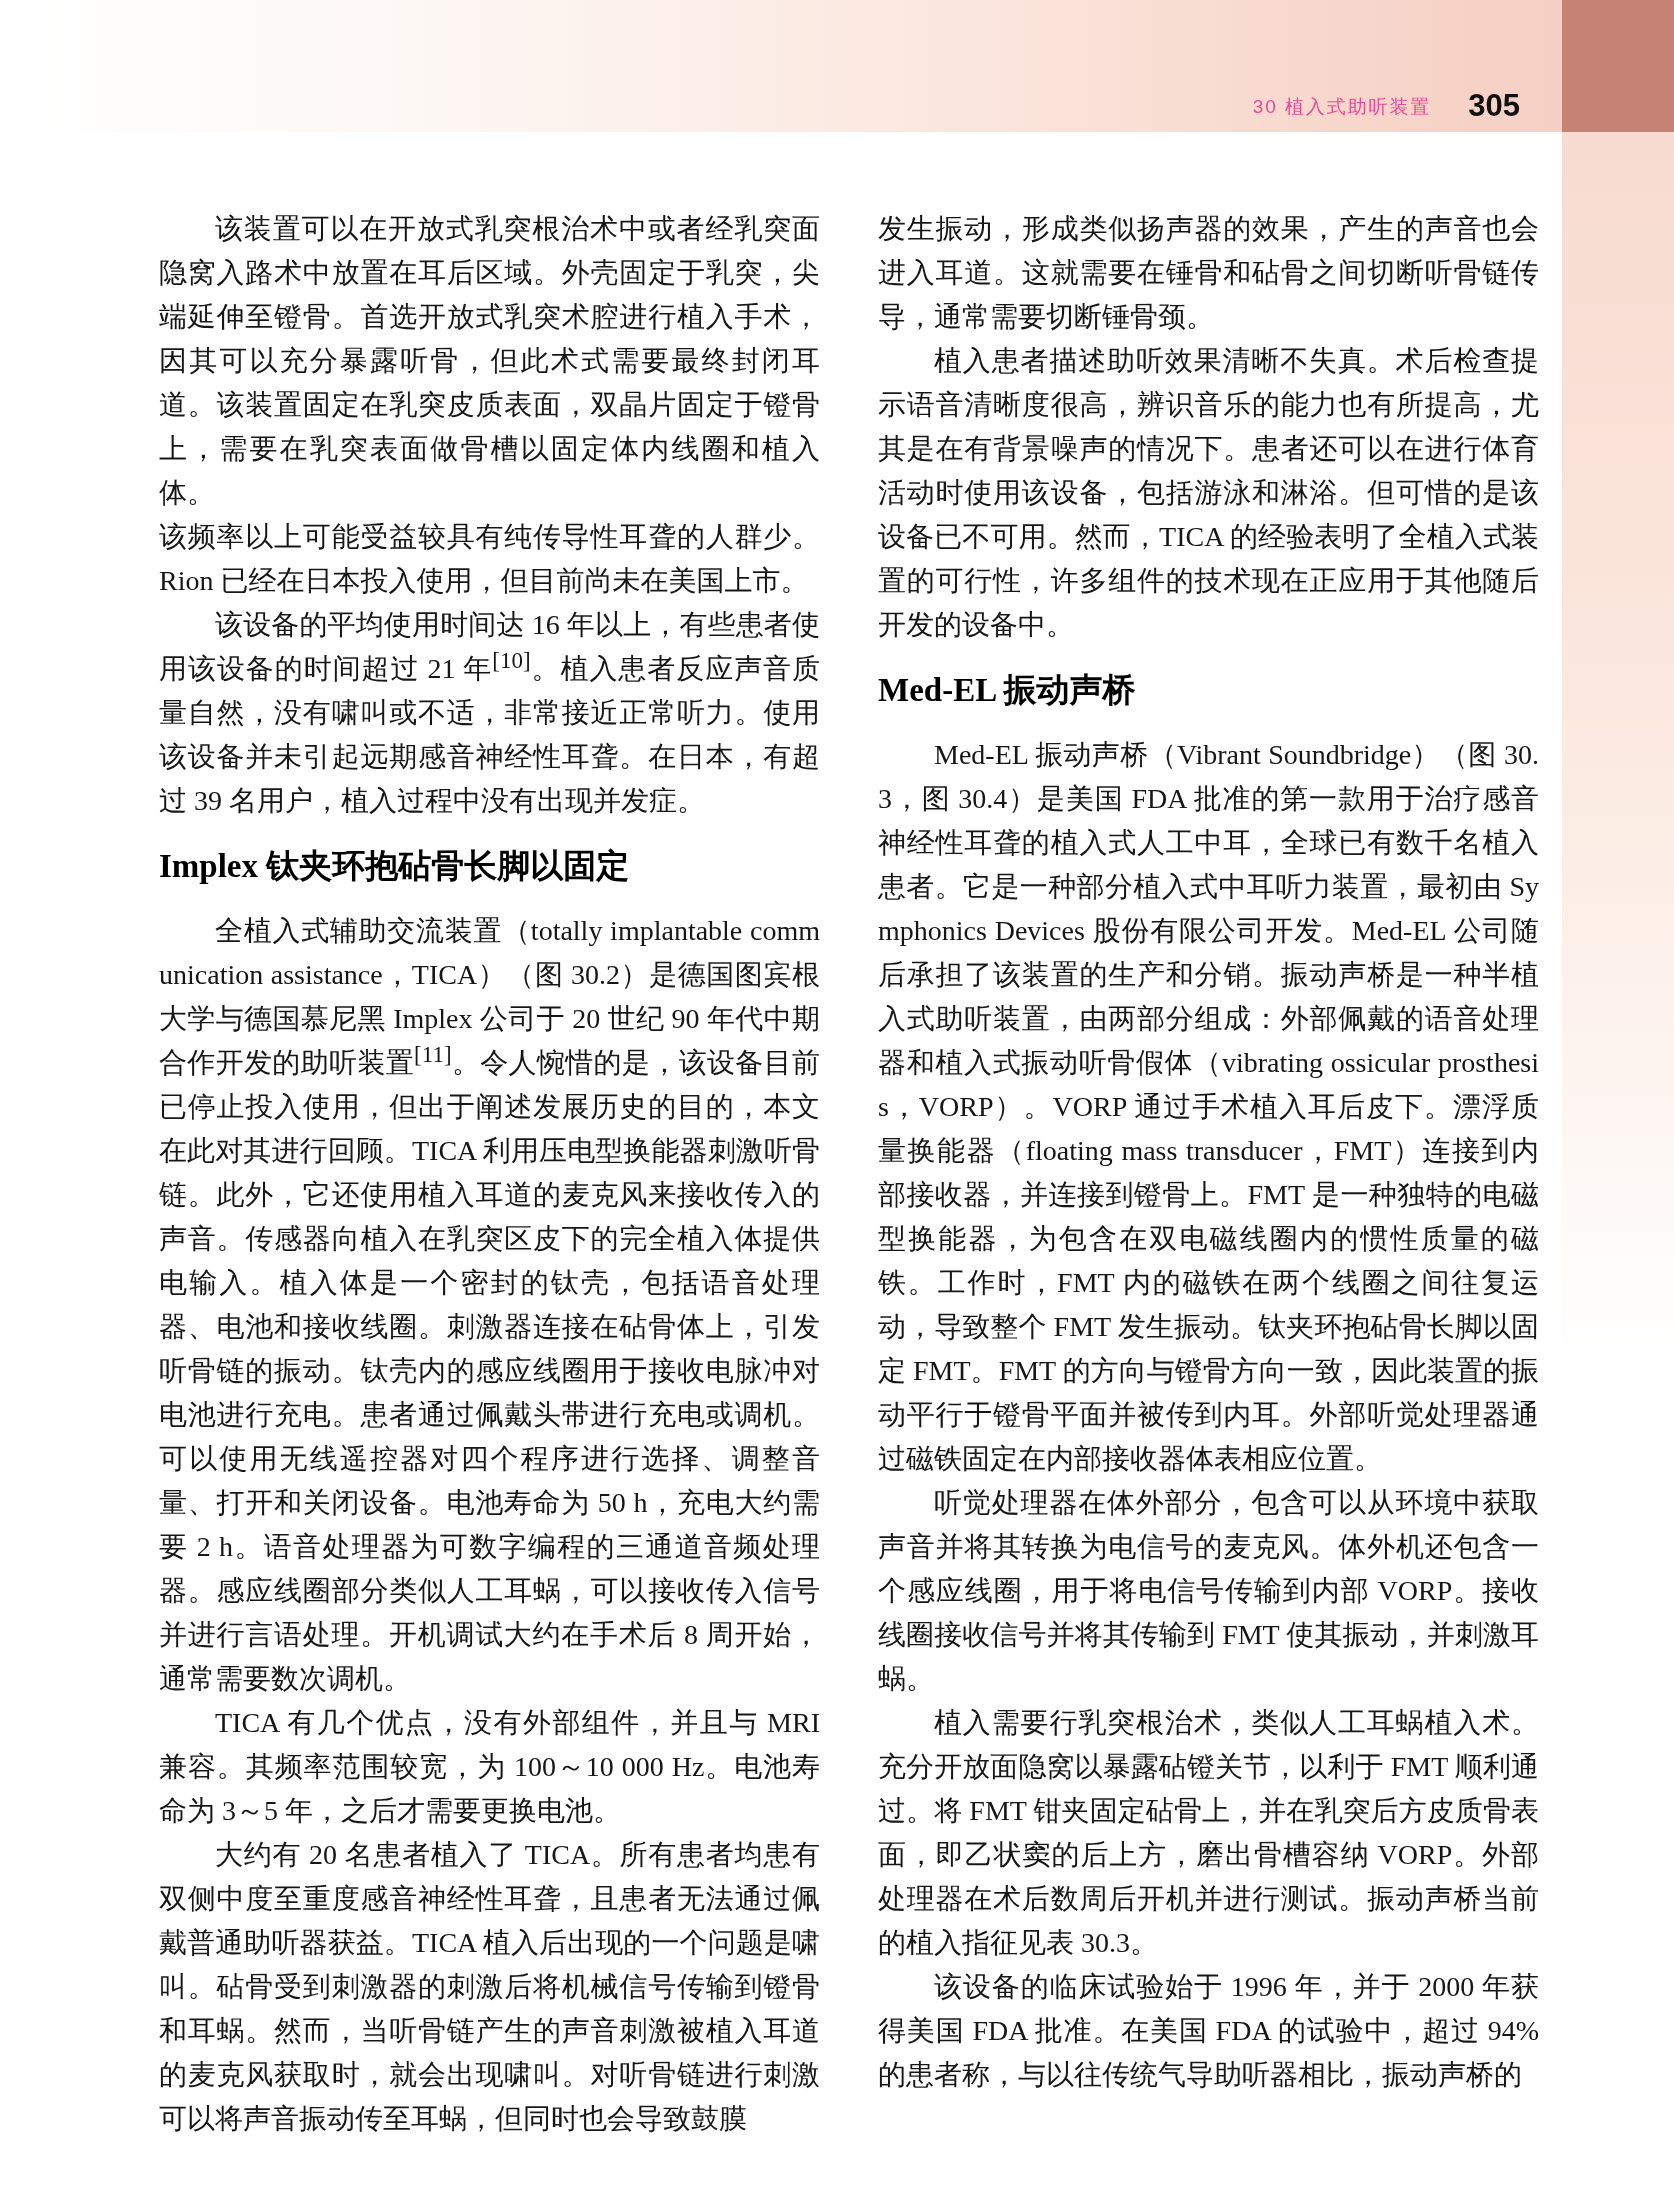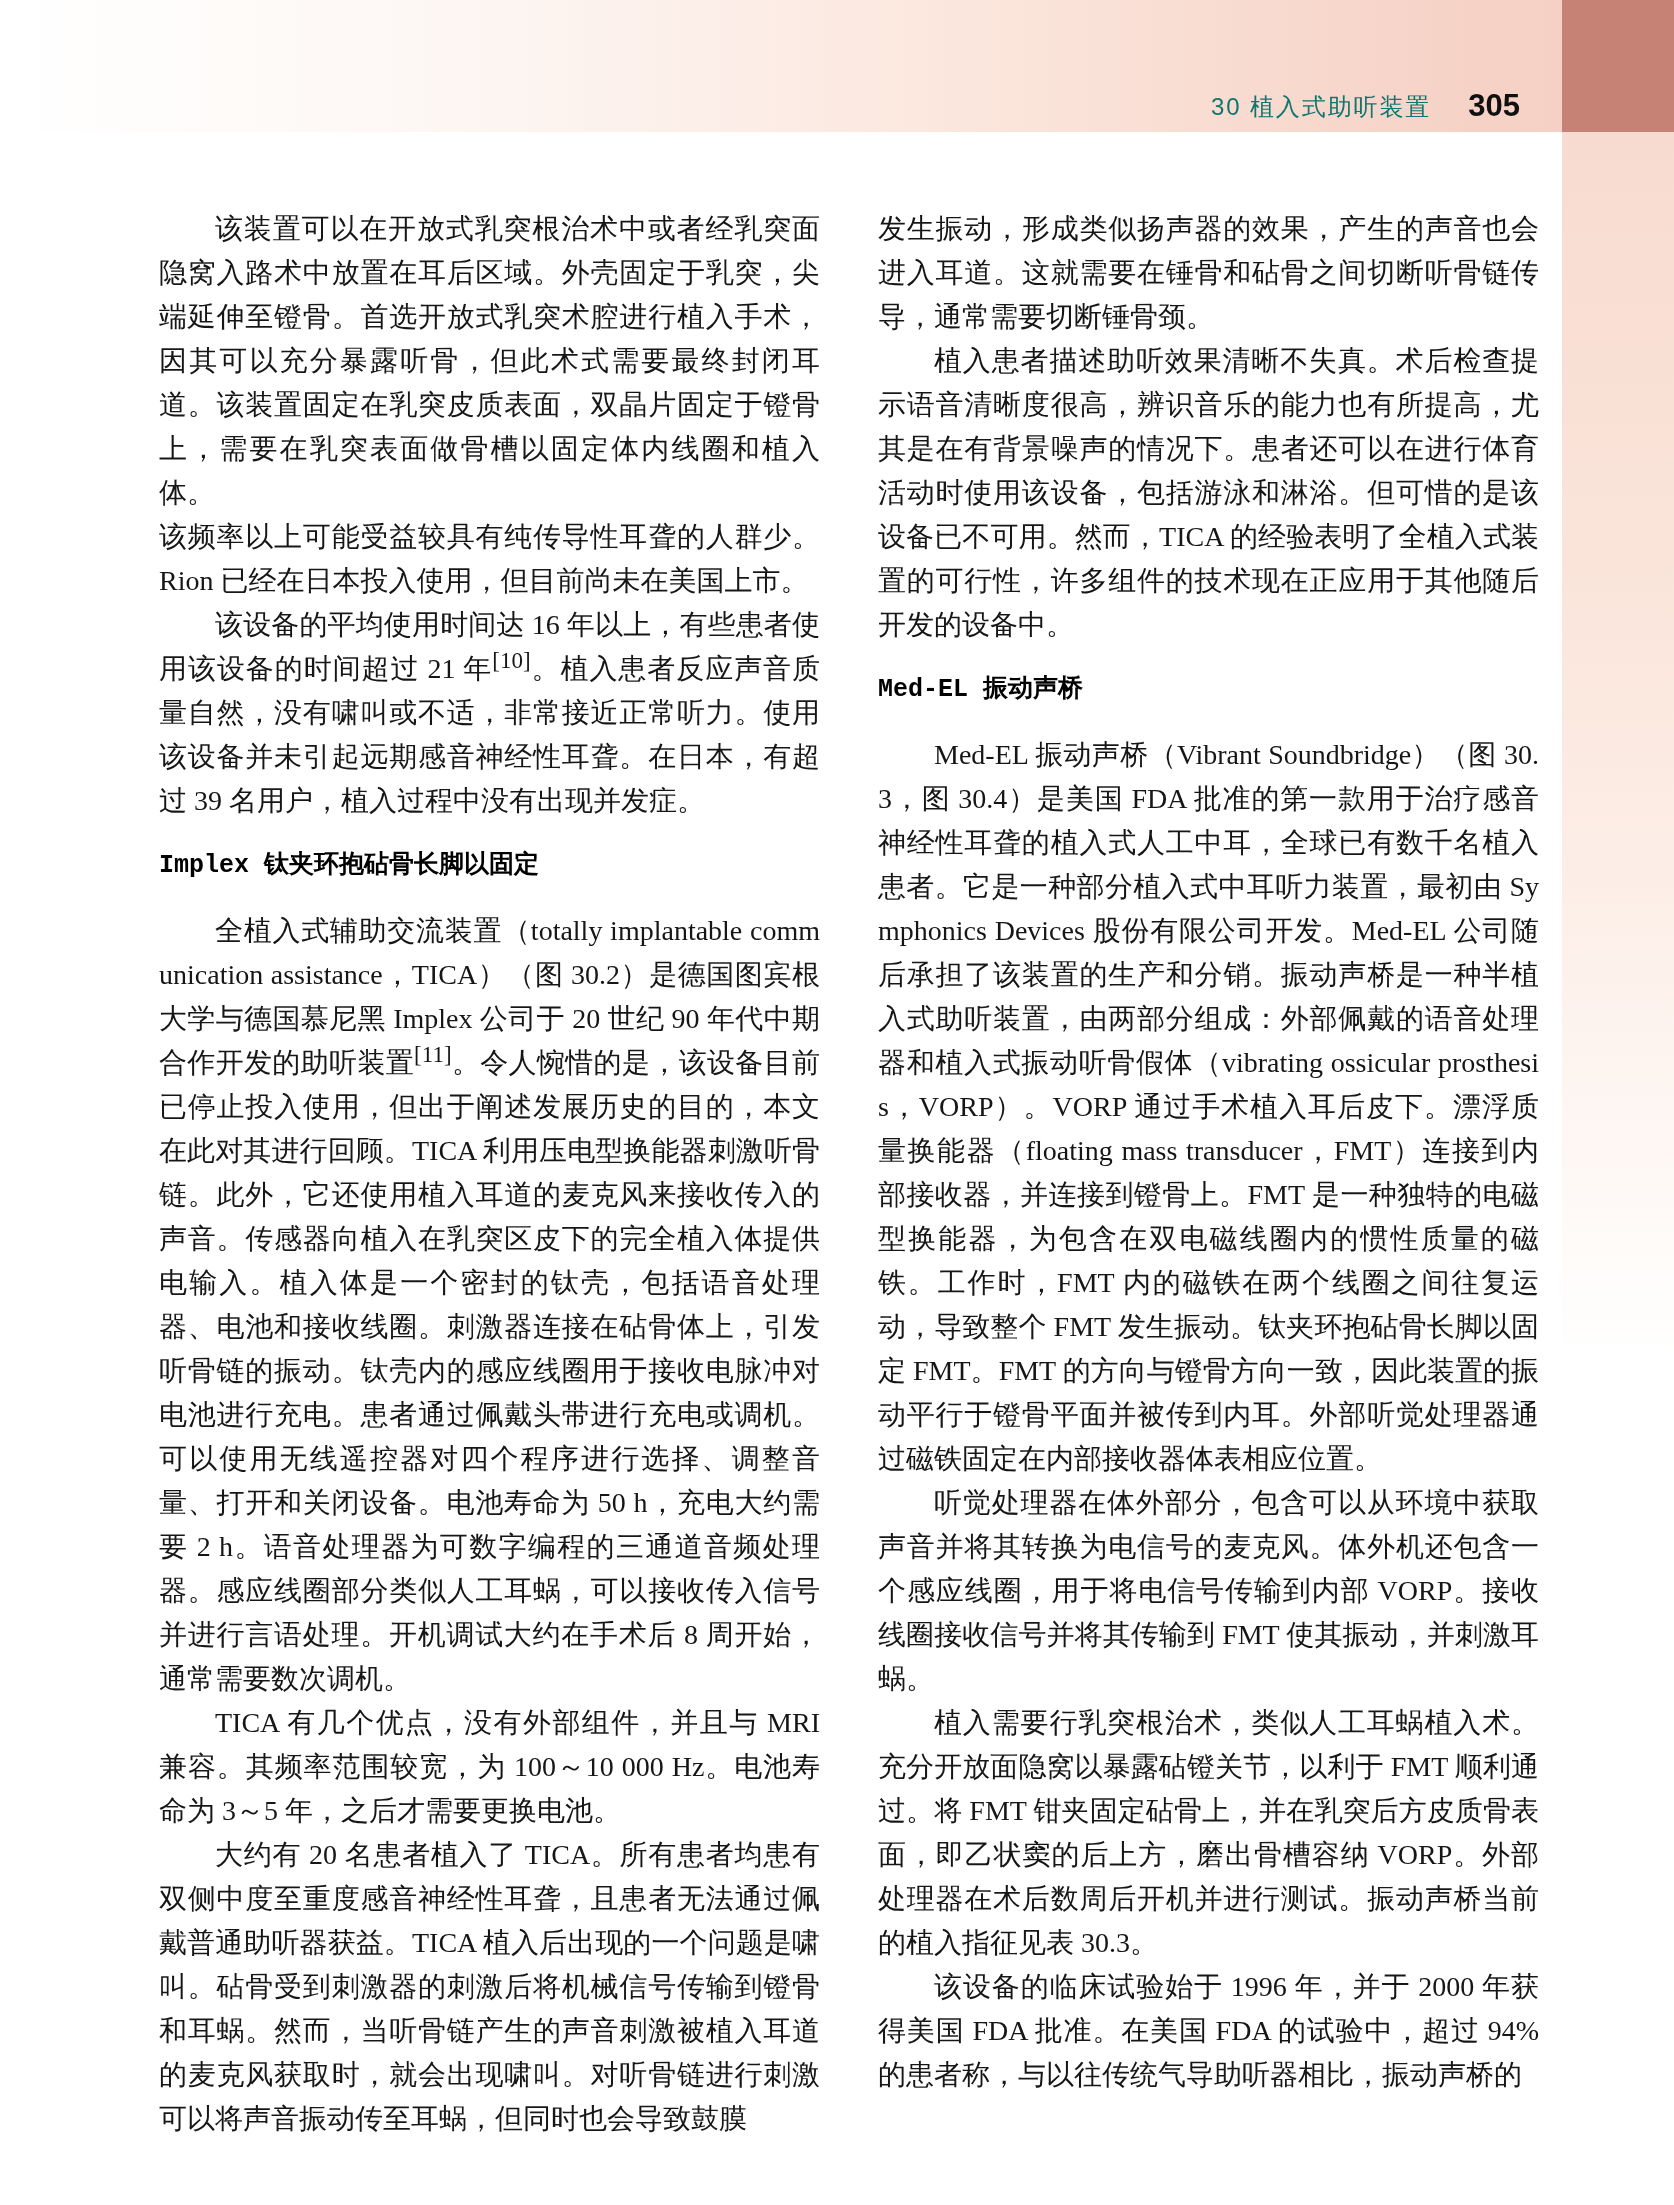--- a/index.html
+++ b/index.html
@@ -37,23 +37,23 @@
     left: 0; top: 0;
     width: 1562px; height: 132px;
     display: flex;
     align-items: flex-end;
     justify-content: flex-end;
     box-sizing: border-box;
     padding: 0 42px 11.5px 0;
     font-family: "Liberation Sans", "DejaVu Sans", sans-serif;
   }
   .chapter-label {
-    font-size: 24px;
+    font-size: 19px;
     line-height: 28px;
-    color: #0f766e;
+    color: #ec4899;
     letter-spacing: 1.9px;
   }
   .page-number {
     font-size: 31px;
     line-height: 31px;
     font-weight: bold;
     color: #101010;
     margin-left: 37px;
     text-align: right;
   }
@@ -72,26 +72,26 @@
     margin: 0;
     font-size: 28px;
     line-height: 44px;
     text-align: justify;
     word-break: break-all;
   }
   .body-para.indent { text-indent: 56px; }
 
   .section-heading {
     margin: 23px 0 23px 0;
-    font-size: 25px;
+    font-size: 33px;
     line-height: 40px;
     font-weight: bold;
     color: #000000;
     text-align: left;
-    font-family: Liberation Mono, monospace;
+    font-family: Liberation Serif, serif;
   }
 
   sup.cite {
     font-size: 23px;
     line-height: 0;
     vertical-align: super;
   }
 </style>
 </head>
 <body>

